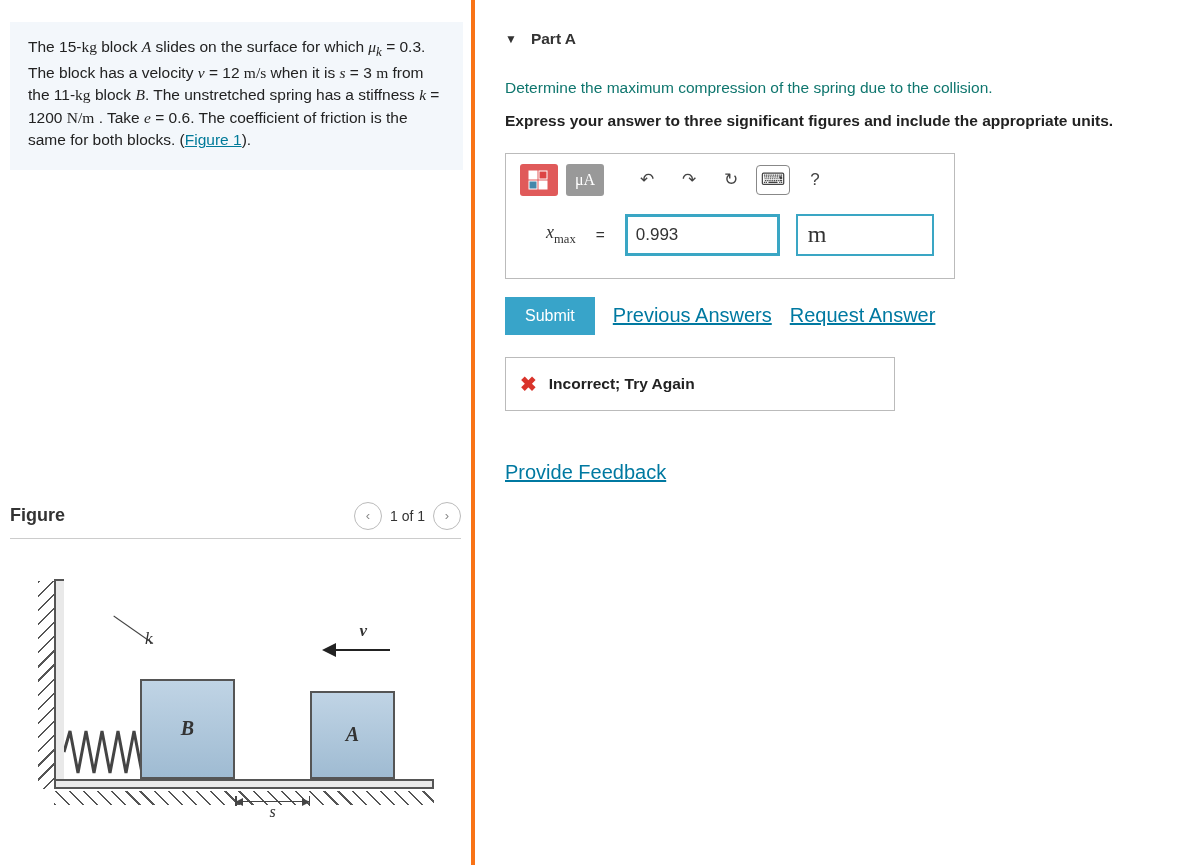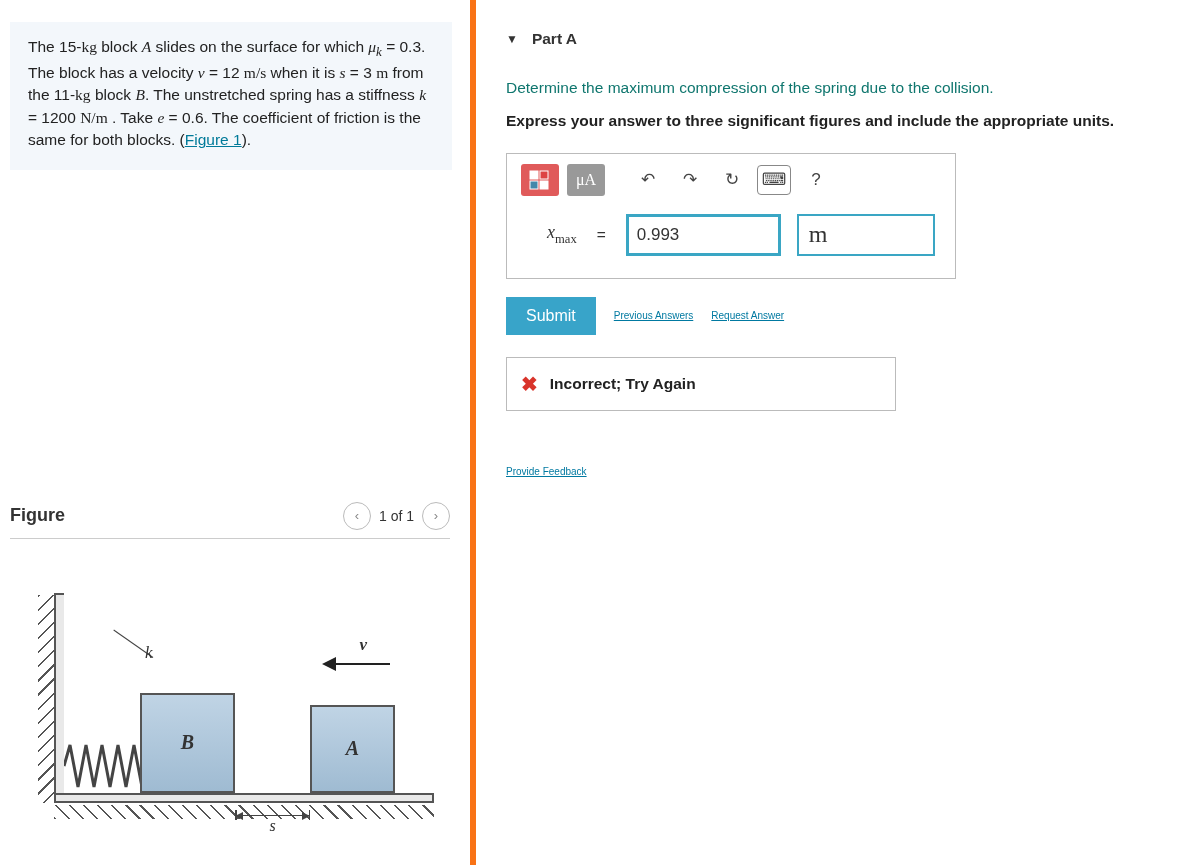--- a/index.html
+++ b/index.html
@@ -9,22 +9,22 @@
     font-size: 15.5px;
     color: #333;
     background: #fff;
   }
   .page {
     display: flex;
     min-height: 865px;
   }
   .left-col {
     flex: 0 0 475px;
-    border-right: 6px solid #f97316;
-    padding: 10px 10px 0 0;
+    border-right: 4px solid #f97316;
+    padding: 10px 0 0 0;
   }
   .right-col {
     flex: 1;
     padding: 20px 20px 0 30px;
   }
   .problem-box {
     background: #f3f7fb;
     margin: 12px 8px 20px 10px;
     padding: 14px 14px 18px 18px;
     line-height: 1.45;
@@ -35,21 +35,21 @@
   .fig-link { color: #007a99; text-decoration: underline; cursor: pointer; }
   .figure-section {
     padding: 12px 10px 0 10px;
   }
   .figure-header {
     display: flex;
     align-items: center;
     justify-content: space-between;
     padding-bottom: 8px;
     border-bottom: 1px solid #ccc;
-    margin-bottom: 44px;
+    margin-bottom: 30px;
   }
   .figure-title { font-weight: bold; font-size: 18px; }
   .fig-nav {
     display: flex;
     align-items: center;
     gap: 8px;
     font-size: 14px;
   }
   .nav-arrow {
     width: 28px; height: 28px;
@@ -123,21 +123,21 @@
     border:3px solid #3aa6c4;
     height:42px; font-size:17px; padding:4px 8px;
     font-family:Arial,sans-serif;
   }
   .val-input { width:155px; color:#333; }
   .unit-box { border:2px solid #3aa6c4; height:42px; width:155px; display:flex; align-items:center; padding-left:10px; font-family:'Times New Roman',serif; font-size:24px; }
   .submit-row { display:flex; align-items:center; gap:18px; margin:10px 0 22px 0; }
   .submit-btn {
     background:#38a4c9; color:#fff; border:none; padding:10px 20px; font-size:16px; cursor:pointer;text-align:right;
   }
-  .link { color:#0079a1; text-decoration:underline; cursor:pointer; font-size:10px; }
+  .link { color:#0079a1; text-decoration:underline; cursor:pointer; font-size:20px; }
   .feedback-box {
     border:1px solid #bbb; padding:14px 100px 14px 14px; display:inline-flex; align-items:center; gap:12px;
     font-weight:bold; color:#222; width:390px;
   }
   .feedback-box .x { color:#d9342b; font-size:20px; font-weight:bold; }
   .provide { margin-top:50px; }
 </style>
 </head>
 <body>
 

